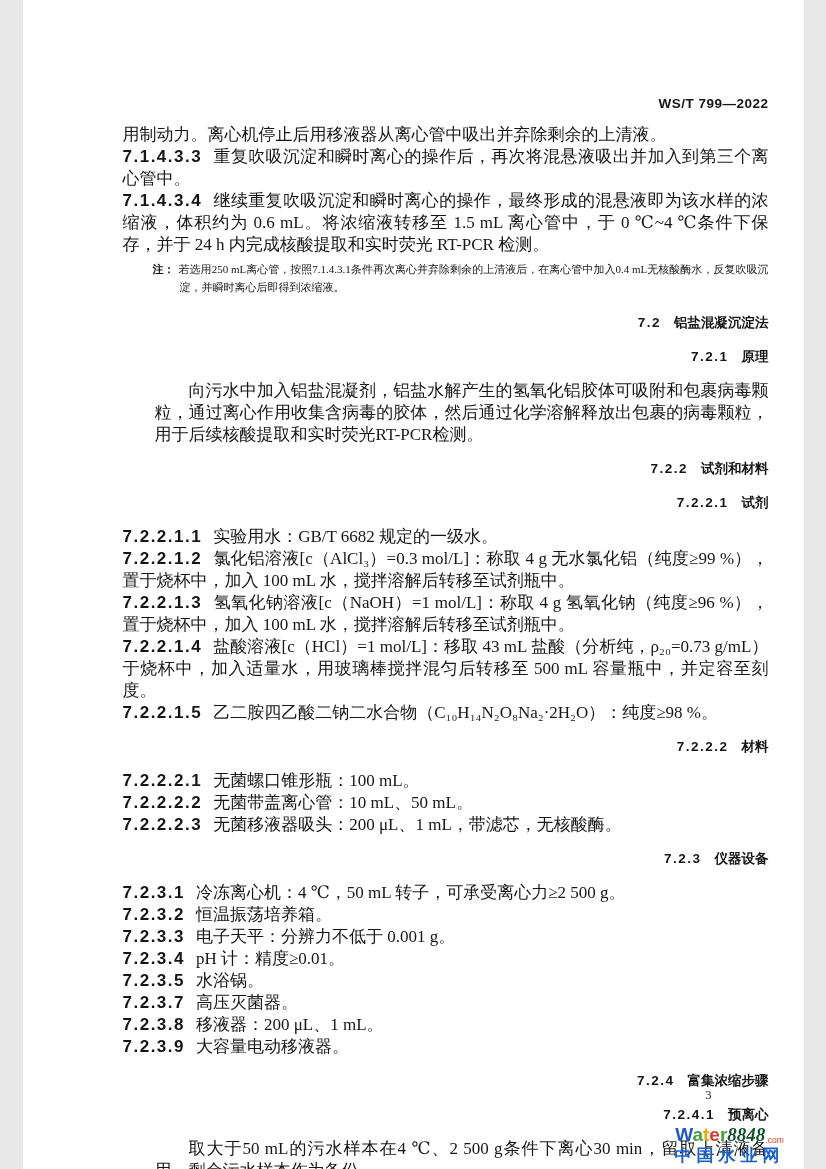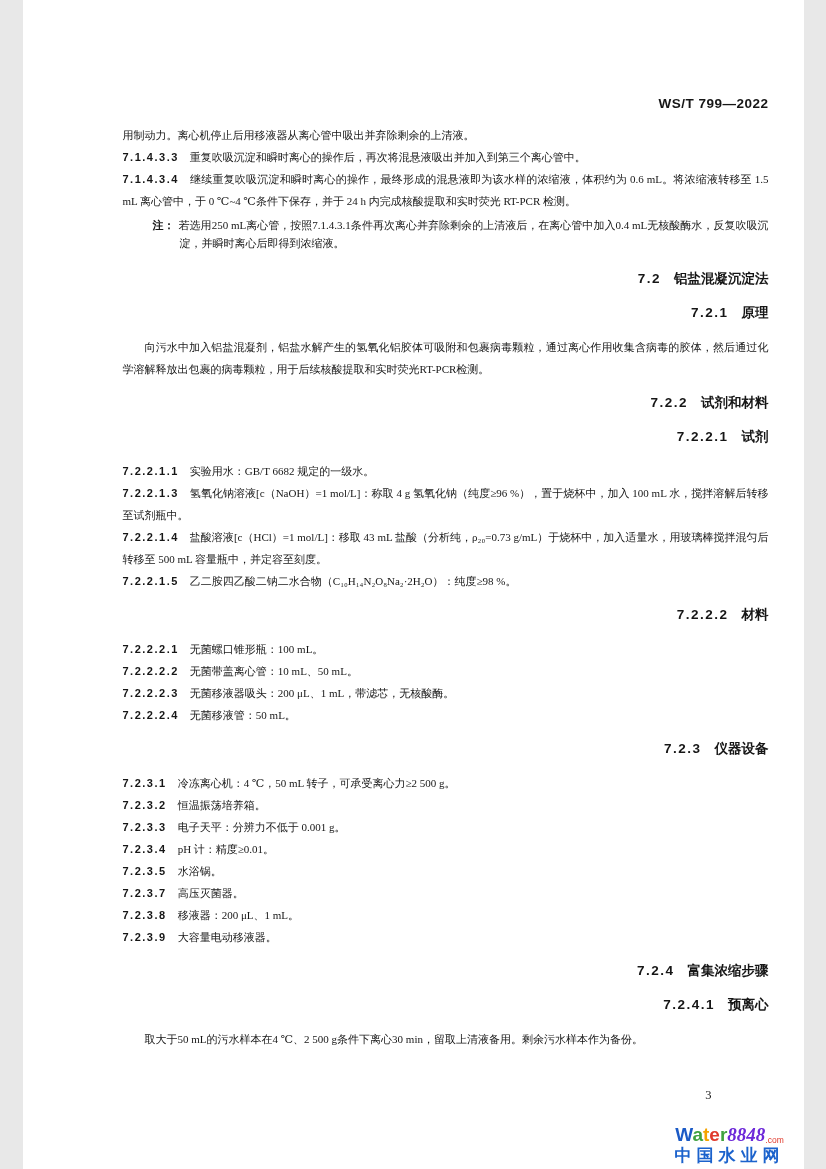--- a/index.html
+++ b/index.html
@@ -17,26 +17,26 @@
   }
   .doc-header{
     text-align:right;
     font-family:"Liberation Sans","DejaVu Sans",sans-serif;
     font-weight:600;
     font-size:13.5px;
     letter-spacing:.5px;
     margin:0 0 13px 0;
   }
   .p{
-    font-size:11px;
+    font-size:17px;
     line-height:22px;
     margin:0;
     text-align:justify;
   }
-  .indent{text-indent:2em;}
+  .indent{text-indent:2em;margin-left:32px;}
   .cnum{
     font-family:"Liberation Sans","DejaVu Sans",sans-serif;
     font-weight:700;
     letter-spacing:1.5px;
     margin-right:11px;
     white-space:nowrap;
   }
   .h2,.h3,.h4{
     font-family:"Liberation Sans","DejaVu Sans",sans-serif;
     font-weight:700;
@@ -83,21 +83,21 @@
   }
   .lw0{color:#1b5ac6;}
   .lw1{color:#3fa23f;}
   .lw2{color:#f5a300;}
   .lw3{color:#e03a2c;}
   .lw4{color:#3fa23f;}
   .l8{
     font-family:"Liberation Serif","DejaVu Serif",serif;
     font-style:italic;
     font-weight:700;
-    color:#6d28d9;
+    color:#14532d;
     font-size:19px;
   }
   .lcom{
     color:#e03a2c;
     font-size:8.5px;
     font-weight:400;
     position:relative;
     top:2px;
     letter-spacing:0;
   }
@@ -133,36 +133,36 @@
     <p class="h3"><span class="hnum">7.2.1</span><span>原理</span></p>
 
     <p class="p indent">向污水中加入铝盐混凝剂，铝盐水解产生的氢氧化铝胶体可吸附和包裹病毒颗粒，通过离心作用收集含病毒的胶体，然后通过化学溶解释放出包裹的病毒颗粒，用于后续核酸提取和实时荧光RT-PCR检测。</p>
 
     <p class="h3"><span class="hnum">7.2.2</span><span>试剂和材料</span></p>
 
     <p class="h4"><span class="hnum">7.2.2.1</span><span>试剂</span></p>
 
     <p class="p"><span class="cnum">7.2.2.1.1</span><span>实验用水：GB/T 6682 规定的一级水。</span></p>
 
+    <p class="p"><span class="cnum">7.2.2.1.2</span><span>氯化铝溶液[c（AlCl₃）=0.3 mol/L]：称取 4 g 无水氯化铝（纯度≥99 %），置于烧杯中，加入 100 mL 水，搅拌溶解后转移至试剂瓶中。</span></p>
 
     <p class="p"><span class="cnum">7.2.2.1.3</span><span>氢氧化钠溶液[c（NaOH）=1 mol/L]：称取 4 g 氢氧化钠（纯度≥96 %），置于烧杯中，加入 100 mL 水，搅拌溶解后转移至试剂瓶中。</span></p>
 
     <p class="p"><span class="cnum">7.2.2.1.4</span><span>盐酸溶液[c（HCl）=1 mol/L]：移取 43 mL 盐酸（分析纯，ρ₂₀=0.73 g/mL）于烧杯中，加入适量水，用玻璃棒搅拌混匀后转移至 500 mL 容量瓶中，并定容至刻度。</span></p>
 
     <p class="p"><span class="cnum">7.2.2.1.5</span><span>乙二胺四乙酸二钠二水合物（C₁₀H₁₄N₂O₈Na₂·2H₂O）：纯度≥98 %。</span></p>
 
     <p class="h4"><span class="hnum">7.2.2.2</span><span>材料</span></p>
 
     <p class="p"><span class="cnum">7.2.2.2.1</span><span>无菌螺口锥形瓶：100 mL。</span></p>
 
     <p class="p"><span class="cnum">7.2.2.2.2</span><span>无菌带盖离心管：10 mL、50 mL。</span></p>
 
     <p class="p"><span class="cnum">7.2.2.2.3</span><span>无菌移液器吸头：200 μL、1 mL，带滤芯，无核酸酶。</span></p>
 
-    <p class="p"><span class="cnum">7.2.2.2.4</span><span>无菌移液管：50 mL。</span></p>
 
     <p class="h3"><span class="hnum">7.2.3</span><span>仪器设备</span></p>
 
     <p class="p"><span class="cnum">7.2.3.1</span><span>冷冻离心机：4 ℃，50 mL 转子，可承受离心力≥2 500 g。</span></p>
 
     <p class="p"><span class="cnum">7.2.3.2</span><span>恒温振荡培养箱。</span></p>
 
     <p class="p"><span class="cnum">7.2.3.3</span><span>电子天平：分辨力不低于 0.001 g。</span></p>
 
     <p class="p"><span class="cnum">7.2.3.4</span><span>pH 计：精度≥0.01。</span></p>

